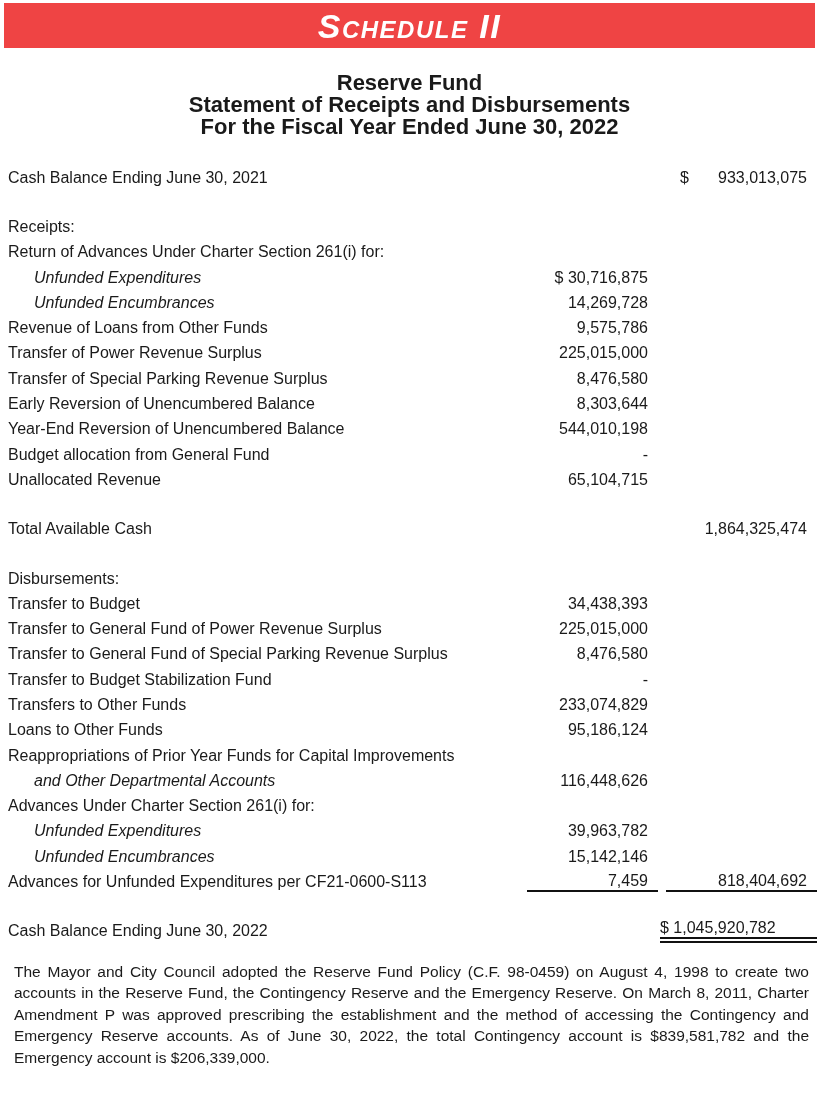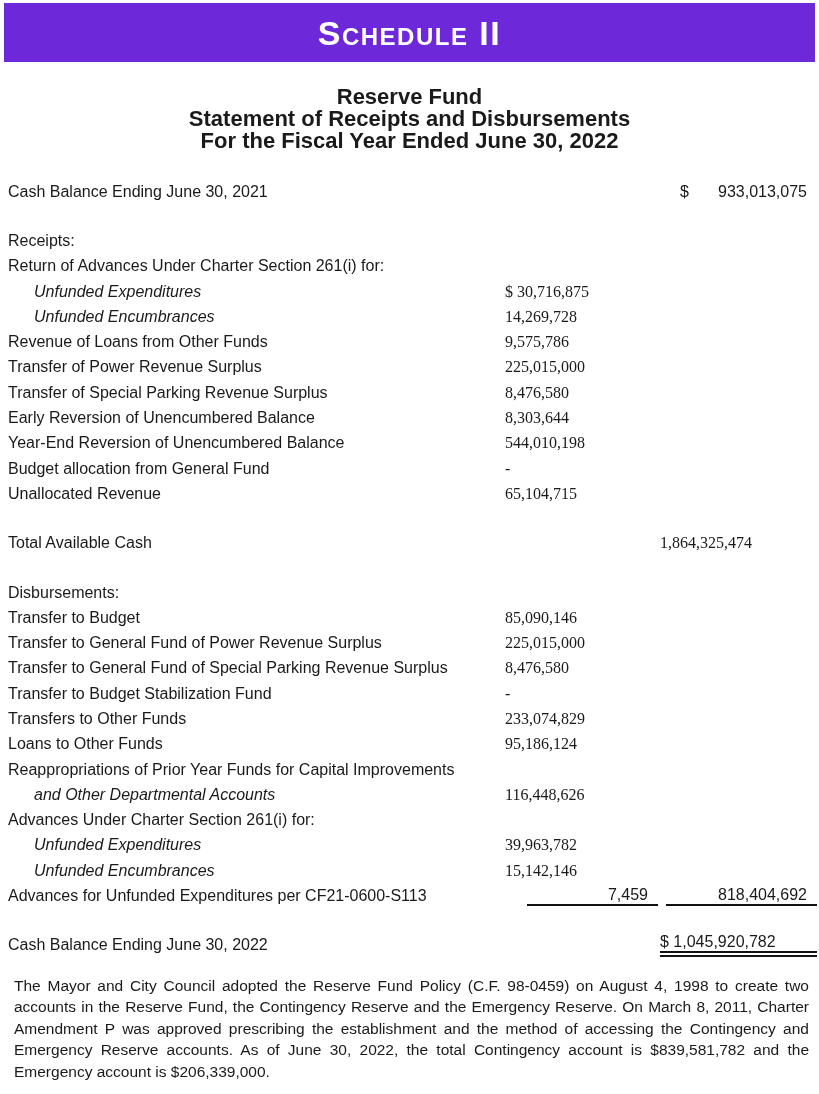--- a/index.html
+++ b/index.html
@@ -5,23 +5,23 @@
   * { margin: 0; padding: 0; box-sizing: border-box; }
   html, body {
     width: 819px; height: 1094px;
     background: #ffffff;
     font-family: "Liberation Sans", "DejaVu Sans", sans-serif;
     color: #1a1a1a;
     overflow: hidden;
   }
   .banner {
     margin: 3px 4px 0 4px;
-    height: 59px;
-    background: #6d28d9;
-    display: flex; align-items: center; justify-content: center;
+    height: 45px;
+    background: #ef4444;
+    display: flex; align-items: center; justify-content: center; font-style: italic;
   }
   .banner h1 {
     color: #ffffff;
     font-variant: small-caps;
     font-weight: bold;
     font-size: 34px;
     letter-spacing: 1.5px;
     line-height: 1;
   }
   .doc-title {
@@ -34,21 +34,21 @@
   .statement { margin-top: 27px; }
   .r {
     display: grid;
     grid-template-columns: 1fr 155px 159px;
     align-items: center;
     height: 25.3px;
     font-size: 16px;
   }
   .lbl { padding-left: 8px; white-space: nowrap; }
   .lbl.ind { padding-left: 34px; font-style: italic; }
-  .amt { text-align: left; padding-right: 12px; white-space: nowrap; font-family: Liberation Serif, serif; }
+  .amt { text-align: right; padding-right: 12px; white-space: nowrap; }
   .gap { height: 24px; }
   
   .u-mid {
     display: block; width: 131px; margin-left: auto; margin-right: 2px;
     padding-right: 10px; text-align: right;
     border-bottom: 2px solid #111; white-space: nowrap;
   }
   .u-right {
     display: block; width: 151px; margin-left: auto; margin-right: 2px;
     padding-right: 10px; text-align: right;
@@ -167,21 +167,21 @@
   <div class="gap"></div>
 
   <div class="r">
     <div class="lbl">Disbursements:</div>
     <div></div>
       <div></div>
   </div>
 
   <div class="r">
     <div class="lbl">Transfer to Budget</div>
-    <div class="amt">85,090,146</div>
+    <div class="amt">34,438,393</div>
     <div></div>
   </div>
   <div class="r">
     <div class="lbl">Transfer to General Fund of Power Revenue Surplus</div>
     <div class="amt">225,015,000</div>
     <div></div>
   </div>
   <div class="r">
     <div class="lbl">Transfer to General Fund of Special Parking Revenue Surplus</div>
     <div class="amt">8,476,580</div>

